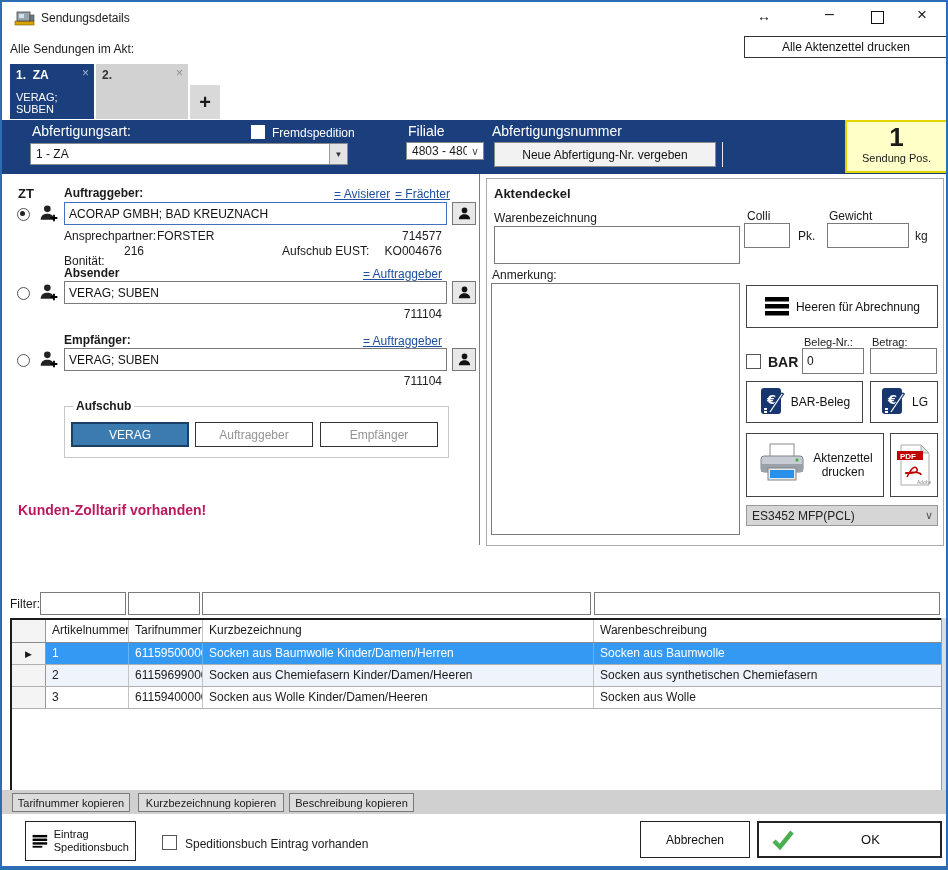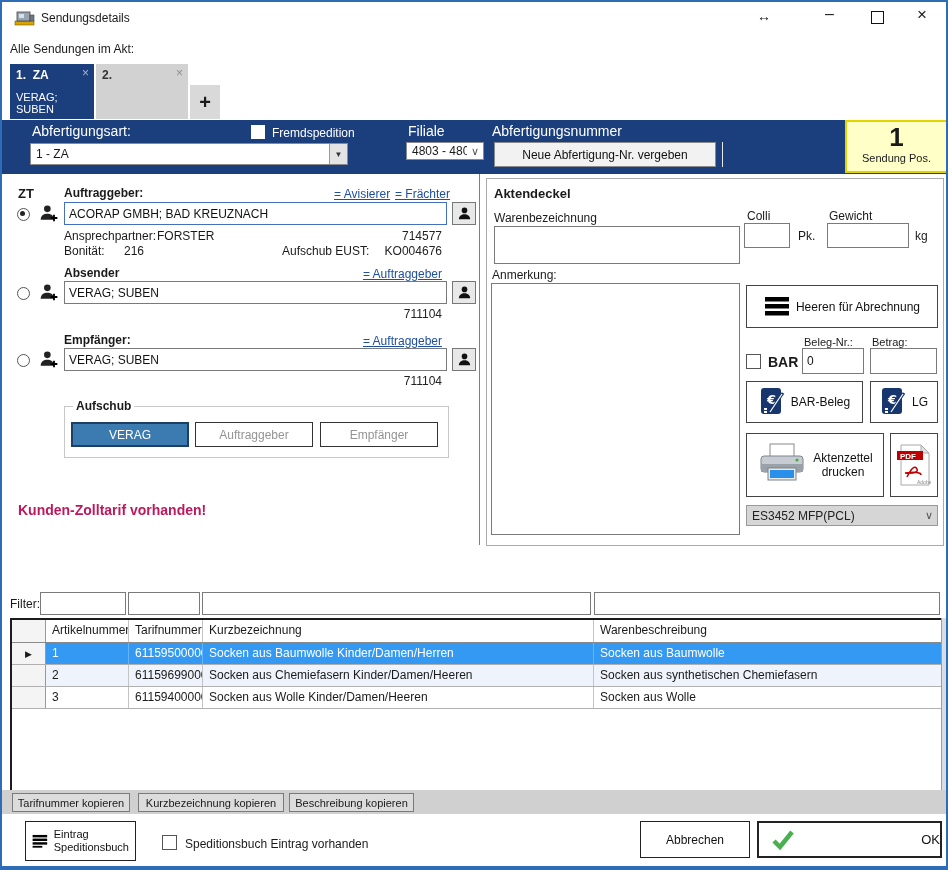--- a/index.html
+++ b/index.html
@@ -56,20 +56,21 @@
       <rect x="16" y="6" width="4" height="6" fill="#6d7a86" stroke="#444" stroke-width="0.6"></rect>
     </svg>
   </span>
   <span class="lbl" style="left:39px;top:9px;font-size:12px">Sendungsdetails</span>
   <span class="lbl bold" style="left:755px;top:6px;font-size:14px">↔</span>
   <span class="lbl" style="left:823px;top:3px;font-size:16px">–</span>
   <span class="abs" style="left:869px;top:9px;width:11px;height:11px;border:1px solid #111"></span>
   <span class="lbl" style="left:915px;top:3px;font-size:17px">×</span>
 
   <span class="lbl" style="left:8px;top:40px">Alle Sendungen im Akt:</span>
+  <div class="btn" style="left:742px;top:34px;width:204px;height:22px">Alle Aktenzettel drucken</div>
 
   <div class="tab" style="left:8px;top:62px;width:84px;height:55px;background:#1b3e7c;color:#fff">
     <span><span class="bold">1.</span>&nbsp;
       <span class="bold">ZA</span></span>
     <span class="x" style="color:#aab4c8">×</span>
     <div style="margin-top:9px;font-size:11px">VERAG;</div>
     <div style="font-size:11px">SUBEN</div>
   </div>
   <div class="tab" style="left:94px;top:62px;width:92px;height:55px;background:#d2d2d2;color:#333">
     <span class="bold">2.</span>
@@ -115,21 +116,21 @@
   <input class="field" style="left: 62px; top: 200px; width: 383px; height: 23px; border: 1px solid rgb(68, 112, 196);" value="ACORAP GMBH; BAD KREUZNACH">
   <div class="btn" style="left:450px;top:200px;width:24px;height:23px;background:#e8e8e8;border-color:#777">
     <svg width="15" height="15" viewBox="0 0 24 24">
         <circle cx="12" cy="7" r="4.5" fill="#111"></circle>
       <path d="M3 21c0-5.5 4.5-8 9-8s9 2.5 9 8z" fill="#111"></path>
       </svg>
   </div>
   <span class="lbl" style="left:62px;top:227px">Ansprechpartner:</span>
   <span class="lbl" style="left:155px;top:227px">FORSTER</span>
   <span class="num" style="right:504px;top:227px">714577</span>
-  <span class="lbl" style="left:62px;top:242px">Bonität:</span>
+  <span class="lbl" style="left:62px;top:252px">Bonität:</span>
   <span class="lbl" style="left:122px;top:242px">216</span>
   <span class="lbl" style="left:280px;top:242px">Aufschub EUST:</span>
   <span class="num" style="right:504px;top:242px">KO004676</span>
 
   <span class="lbl bold" style="left:62px;top:264px">Absender</span>
   <a class="link" style="right:504px;top:265px">= Auftraggeber</a>
   <div class="radio" style="left:15px;top:285px"></div>
   <span class="abs" style="left:37px;top:280px">
     <svg width="20" height="20" viewBox="0 0 24 24">
         <circle cx="10" cy="7" r="4" fill="#222"></circle>
@@ -314,15 +315,15 @@
       <span>Eintrag</span><br>
       <span>Speditionsbuch</span></span>
   </div>
   <div class="check" style="left:160px;top:833px;width:15px;height:15px;border-color:#555"></div>
   <span class="lbl" style="left:183px;top:835px">Speditionsbuch Eintrag vorhanden</span>
   <div class="btn" style="left:638px;top:819px;width:110px;height:37px;border-color:#222">Abbrechen</div>
   <div class="btn" style="left:755px;top:819px;width:185px;height:37px;border:2px solid #222;justify-content:flex-start;padding-left:12px">
     <svg width="24" height="22" viewBox="0 0 24 22">
       <path d="M3 12 L9 18 L21 3" fill="none" stroke="#49b04f" stroke-width="4.5"></path>
       </svg>
-    <span style="flex:1;text-align:right;font-size:13px">OK</span>
+    <span style="flex:1;text-align:center;font-size:13px">OK</span>
   </div>
 </div>
 
 </body></html>

